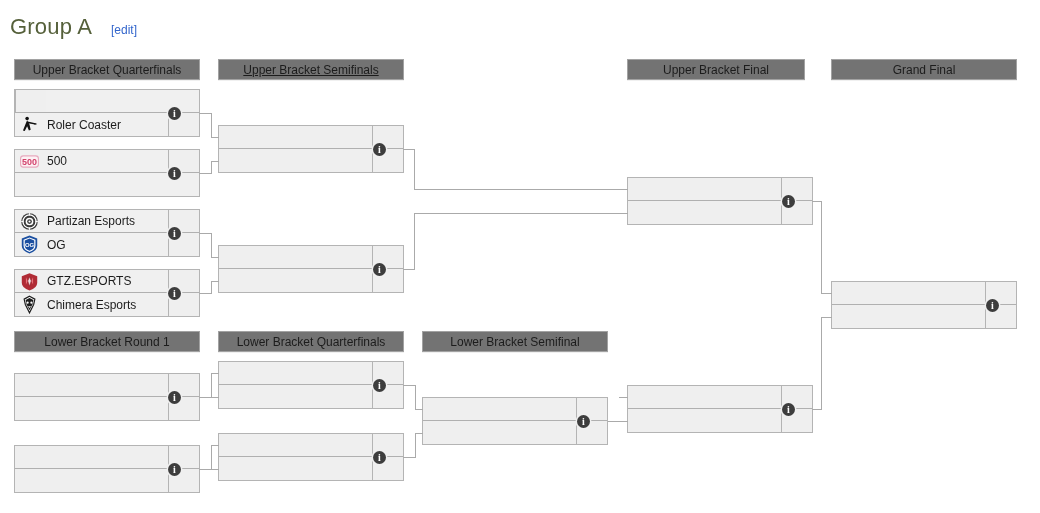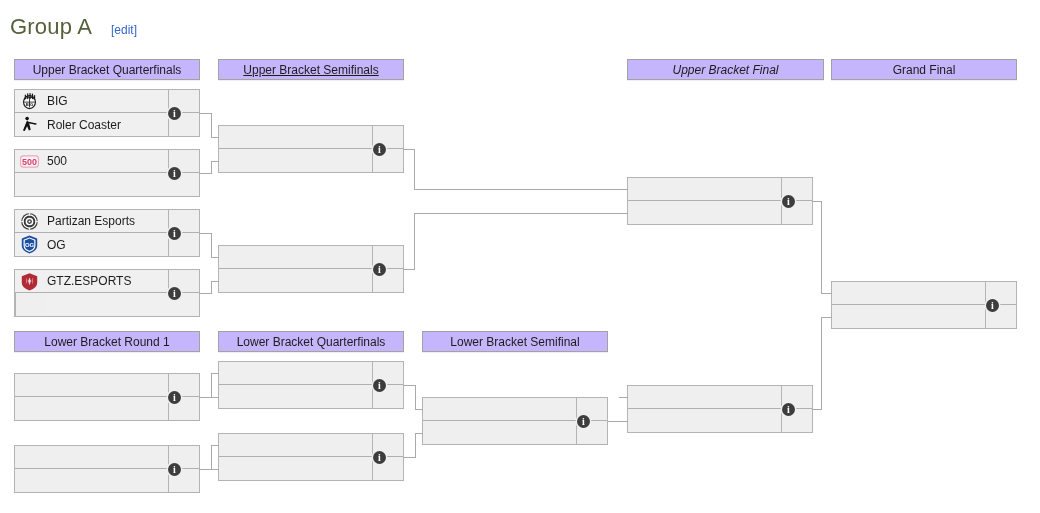--- a/index.html
+++ b/index.html
@@ -24,21 +24,21 @@
   .edit-link{
     position:absolute;left:95px;top:23px;
     font-size:12px;color:#3366cc;line-height:14px;
     cursor:pointer;white-space:nowrap;margin-left:16px;
   }
 
   
   .round-header{
     position:absolute;
     height:21px;
-    background:#c4b5fd;
+    background:#737373;
     border:1px solid #a2a2a2;
     box-sizing:border-box;
     display:flex;align-items:center;justify-content:center;
     font-size:12px;color:#1c1c1c;
     white-space:nowrap;
     box-shadow:0 1px 0 rgba(0,0,0,.06);
   }
 
   
   .match{
@@ -108,21 +108,21 @@
 </head>
 <body>
 
 <div id="root">
 
   <div class="page-title">Group A</div>
   <div class="edit-link">[edit]</div>
 
   <div class="round-header" style="left:14px;top:59px;width:186px;">Upper Bracket Quarterfinals</div>
   <div class="round-header" style="left:218px;top:59px;width:186px;text-decoration:underline;">Upper Bracket Semifinals</div>
-  <div class="round-header" style="left:627px;top:59px;width:197px;font-style:italic;">Upper Bracket Final</div>
+  <div class="round-header" style="left:627px;top:59px;width:178px;">Upper Bracket Final</div>
   <div class="round-header" style="left:831px;top:59px;width:186px;">Grand Final</div>
 
   <div class="round-header" style="left:14px;top:331px;width:186px;">Lower Bracket Round 1</div>
   <div class="round-header" style="left:218px;top:331px;width:186px;">Lower Bracket Quarterfinals</div>
   <div class="round-header" style="left:422px;top:331px;width:186px;">Lower Bracket Semifinal</div>
 
   <div class="ln lnh" style="left:199px;top:113px;width:13px;"></div>
   <div class="ln lnv" style="left:211px;top:113px;height:25px;"></div>
   <div class="ln lnh" style="left:211px;top:137px;width:8px;"></div>
 
@@ -170,38 +170,20 @@
 
   <div class="ln lnh" style="left:608px;top:421px;width:20px;"></div>
   <div class="ln lnh" style="left:619px;top:397px;width:9px;"></div>
 
   <div class="ln lnh" style="left:812px;top:409px;width:10px;"></div>
   <div class="ln lnv" style="left:821px;top:317px;height:93px;"></div>
   <div class="ln lnh" style="left:821px;top:317px;width:11px;"></div>
 
   <div class="match" style="left:14px;top:89px;width:186px;height:48px;">
     <div class="opp top">
-      <div class="opp-name-cell">
-        <span class="logo">
-          <svg width="19" height="19" viewBox="0 0 32 32">
-            <ellipse cx="16" cy="17" rx="10" ry="11" fill="#ffffff" stroke="#1a1a1a" stroke-width="2"></ellipse>
-            <path d="M7 13q9-9 18 0" fill="none" stroke="#1a1a1a" stroke-width="1.5"></path>
-            <g fill="#1a1a1a">
-              <rect x="8" y="4" width="2" height="8" rx="1"></rect>
-              <rect x="12" y="2" width="2" height="10" rx="1"></rect>
-              <rect x="16" y="1.5" width="2" height="10.5" rx="1"></rect>
-              <rect x="20" y="2.5" width="2" height="9.5" rx="1"></rect>
-              <rect x="23.5" y="5" width="2" height="7" rx="1"></rect>
-            </g>
-            <path d="M16 8v18M7 17h18" stroke="#1a1a1a" stroke-width="1.4" fill="none"></path>
-            <text x="16" y="23" font-size="7" font-family="sans-serif" font-weight="bold" fill="#1a1a1a" text-anchor="middle">BIG</text>
-          </svg>
-        </span>
-        <span class="opp-label">BIG</span>
-      </div>
       <div class="score-cell"></div>
     </div>
     <div class="opp">
       <div class="opp-name-cell">
         <span class="logo">
           <svg width="19" height="19" viewBox="0 0 32 32">
             <g fill="#111111">
               <circle cx="12" cy="6" r="3"></circle>
               <path d="M12 9 L9 16 L5 26 L8 27 L12 19 L15 26 L18 25 L16 16 Z"></path>
               <path d="M13 11 L26 14 L25.5 16.2 L13 14 Z"></path>
@@ -285,20 +267,32 @@
             <path d="M22 9 l-3 6 l3 6 v-12 Z" fill="#e8737b"></path>
             <path d="M16 8 l3 7 l-3 9 l-3-9 Z" fill="#ffffff" opacity=".85"></path>
             <path d="M16 8 l3 7 l-3 9 l-3-9 Z" fill="none" stroke="#8e1d26" stroke-width="1"></path>
           </svg>
         </span>
         <span class="opp-label">GTZ.ESPORTS</span>
       </div>
       <div class="score-cell"></div>
     </div>
     <div class="opp">
+      <div class="opp-name-cell">
+        <span class="logo">
+          <svg width="19" height="19" viewBox="0 0 32 32">
+            <path d="M16 2 l9 5 l-2 9 l-7 14 l-7 -14 l-2 -9 Z" fill="#ffffff" stroke="#1c1c1c" stroke-width="2"></path>
+            <path d="M16 5 l6.5 3.6 l-1.4 6.8 l-5.1 10.2 l-5.1 -10.2 l-1.4 -6.8 Z" fill="#1c1c1c"></path>
+            <circle cx="12.8" cy="13" r="1.9" fill="#ffffff"></circle>
+            <circle cx="19.2" cy="13" r="1.9" fill="#ffffff"></circle>
+            <path d="M13.5 19 l2.5 3 l2.5 -3 z" fill="#ffffff"></path>
+          </svg>
+        </span>
+        <span class="opp-label">Chimera Esports</span>
+      </div>
       <div class="score-cell"></div>
     </div>
   </div>
   <div class="infoicon" style="left:168px;top:287px;">i</div>
 
   <div class="match empty" style="left:218px;top:125px;width:186px;height:48px;">
     <div class="opp top">
       <div class="opp-name-cell">
         <span class="opp-label"></span>
       </div>

